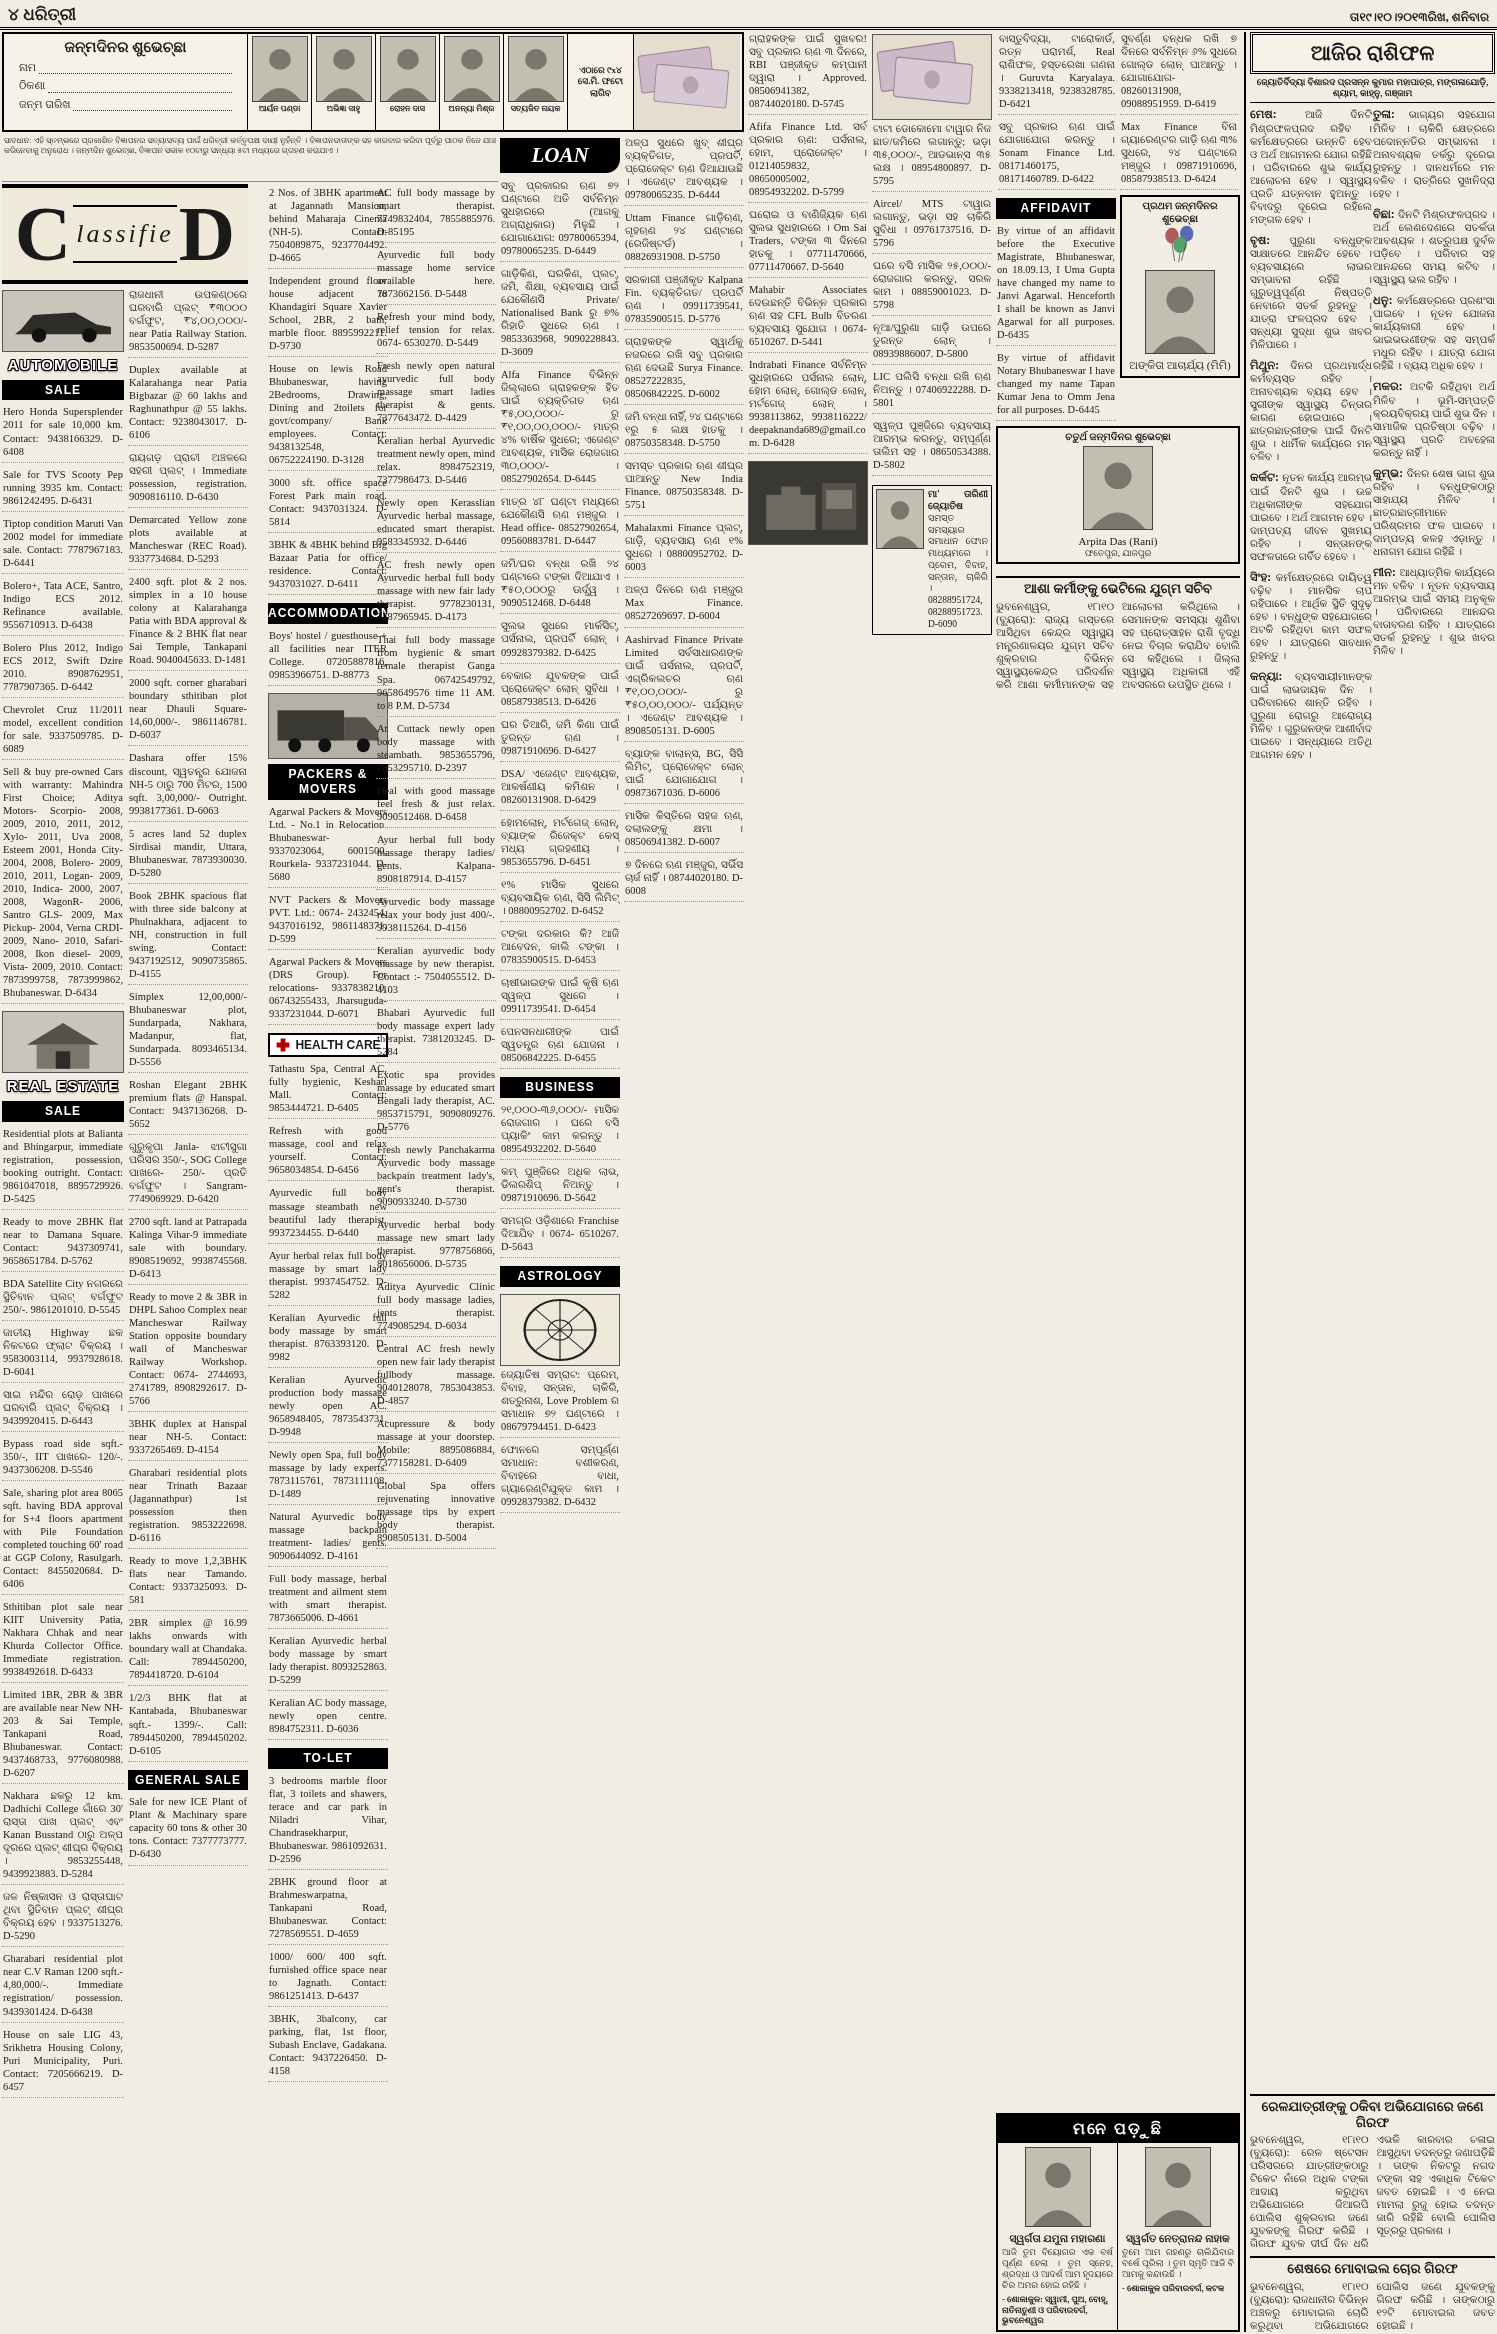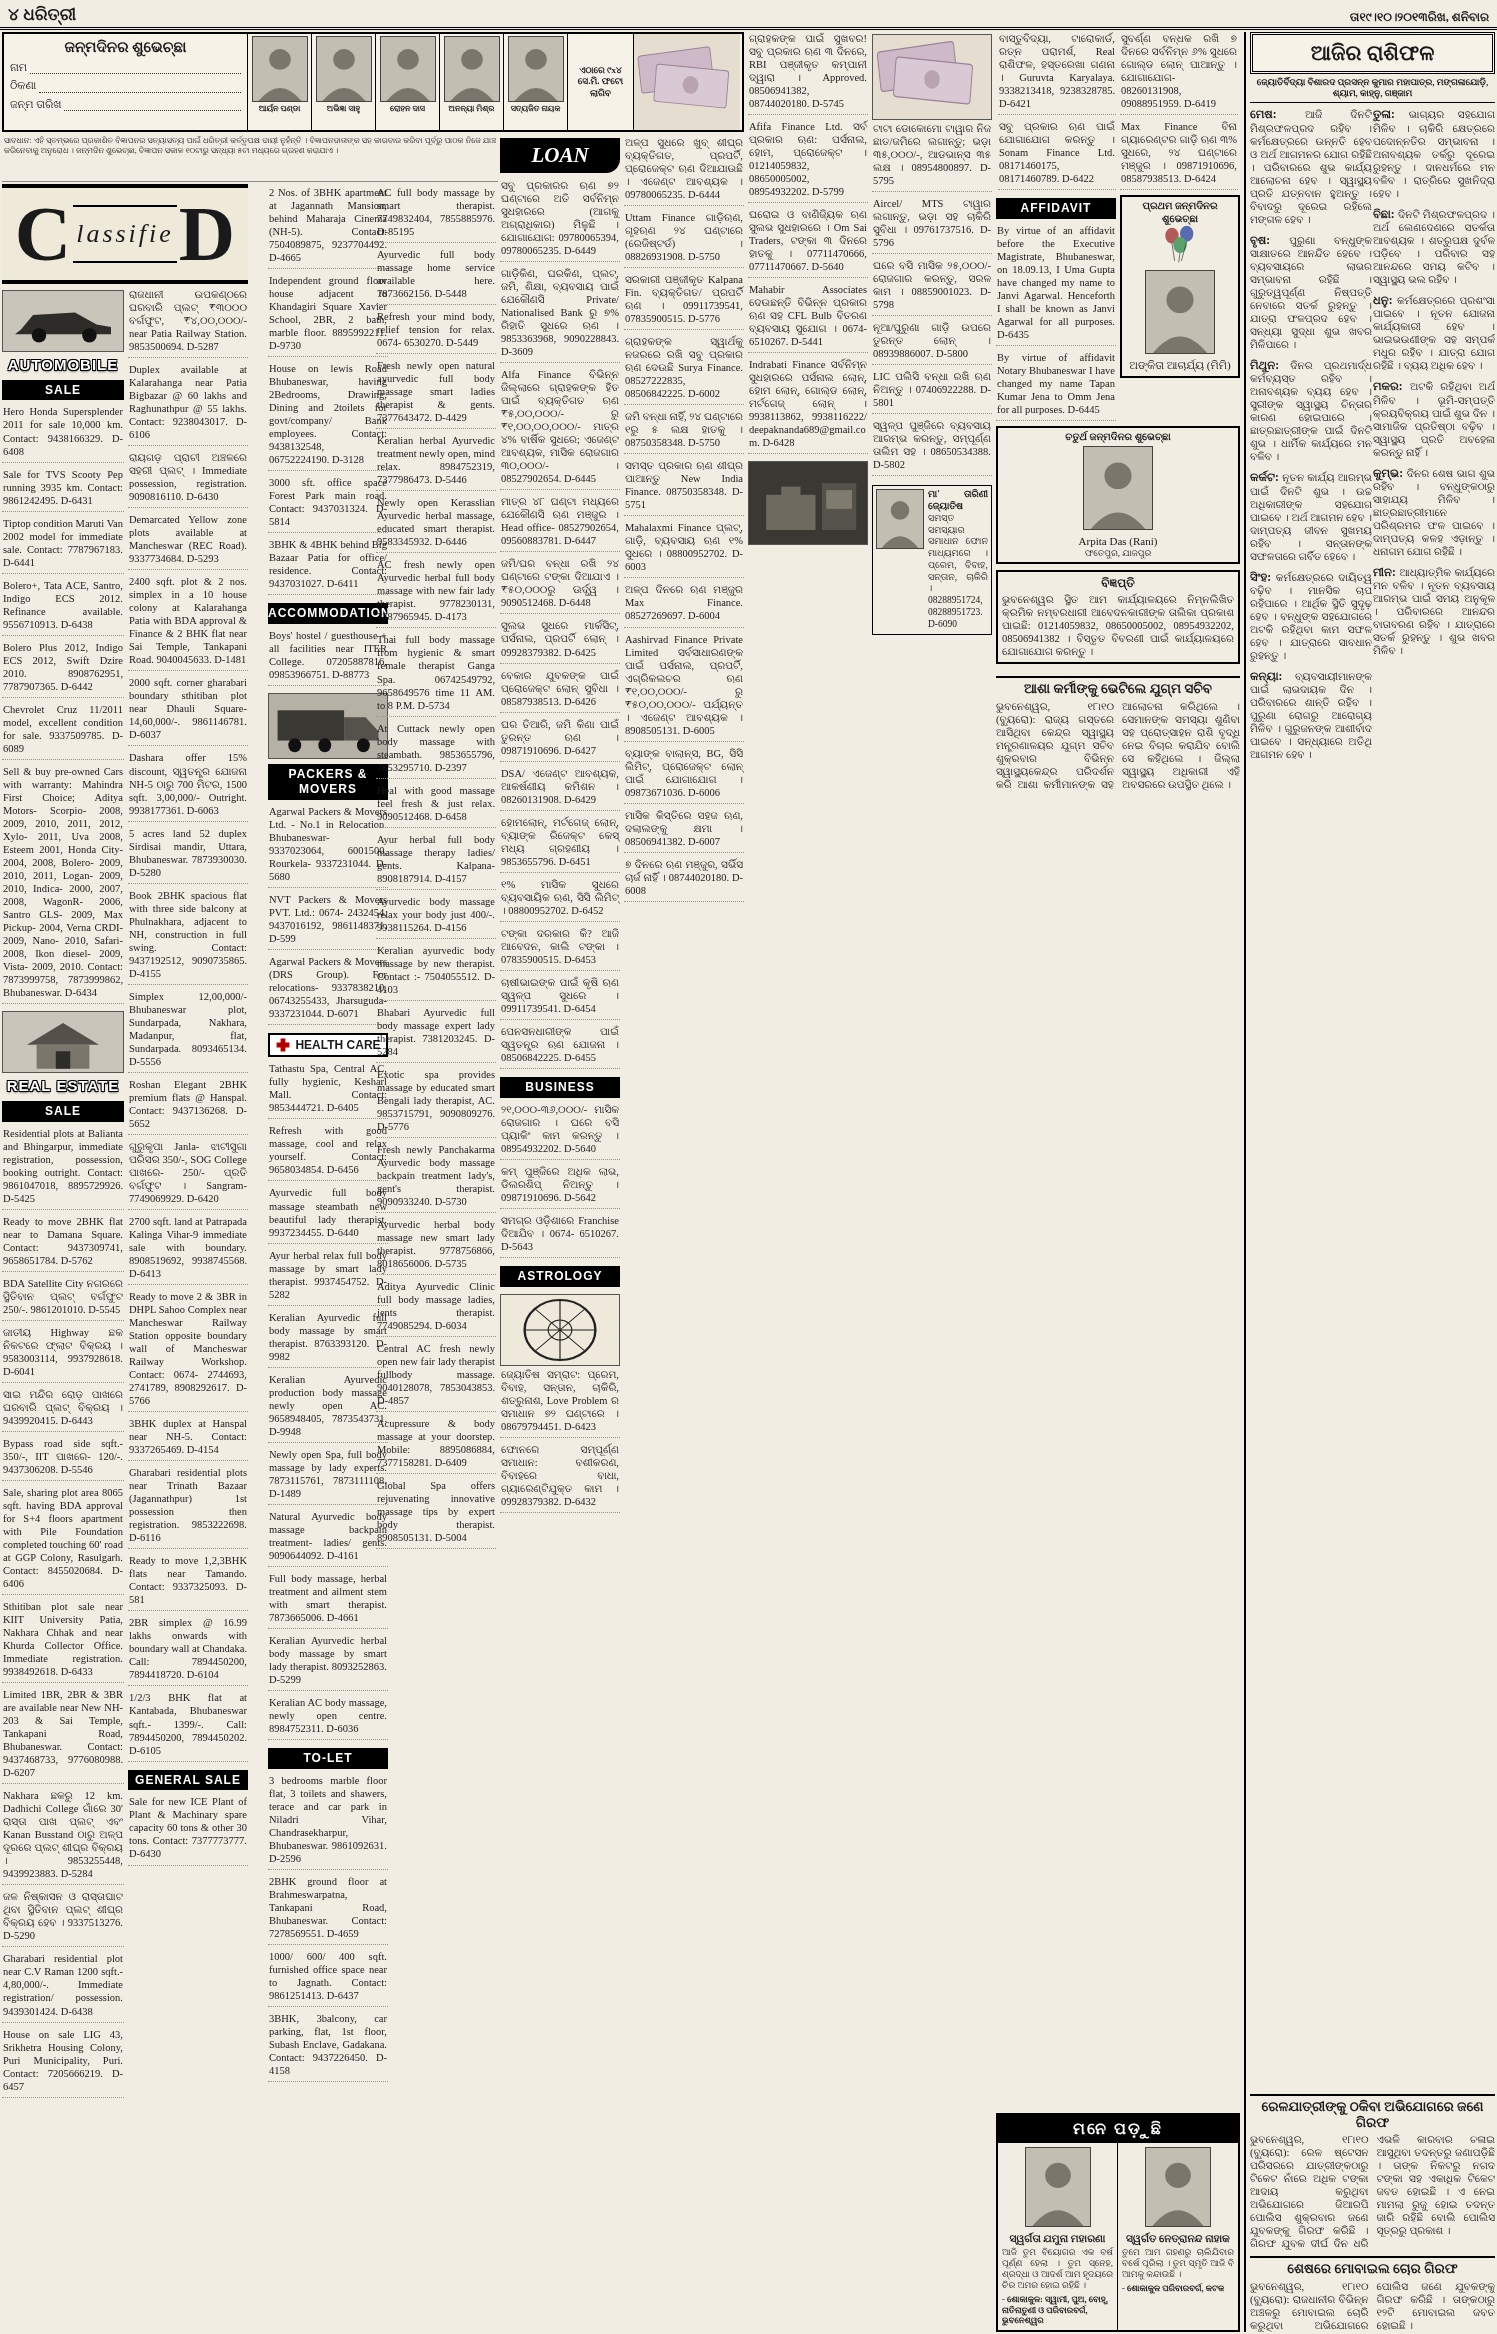--- a/index.html
+++ b/index.html
@@ -14,21 +14,21 @@
 .masthead .dt{font-size:12px;font-weight:bold}
 .ad{margin:0 0 5px 0;padding:0 1px 4px 1px;text-align:justify;border-bottom:1px dotted #9a9587;word-break:break-word}
 .sec{background:#000;color:#fff;text-align:center;font-family:"Liberation Sans",sans-serif;
  font-weight:bold;font-size:12px;letter-spacing:1px;padding:3px 0;margin:3px 0 5px 0}
 .sec-big{text-align:center;font-family:"Liberation Sans",sans-serif;font-weight:bold;font-size:15px;
  letter-spacing:1px;color:#fff;margin:2px 0;
  text-shadow:-1px -1px 0 #000,1px -1px 0 #000,-1px 1px 0 #000,1px 1px 0 #000,0 2px 2px #777}
 .img-ph{border:1px solid #555;margin:2px 0;line-height:0}
 .img-ph svg{width:100%;height:100%}
 .topstrip{display:flex;border:2px solid #000;background:#f6f2e7}
-.bday{width:244px;border-right:1px solid #000;padding:4px 6px;display:flex;flex-direction:column}
+.bday{width:244px;border-right:1px solid #000;padding:4px 15px;display:flex;flex-direction:column}
 .bday-title{font-weight:bold;font-size:15px;text-align:center;margin-bottom:4px}
 .fld{display:flex;font-size:11px;margin-bottom:5px}
 .fld .dots{flex:1;border-bottom:1px dotted #333;margin-left:3px}
 .kids{display:flex}
 .kid{width:64px;border-right:1px solid #000;text-align:center;padding:2px}
 .kid svg{width:56px;height:66px;border:1px solid #444}
 .kid figcaption{font-size:8px;font-weight:bold;line-height:1.1}
 .adspace{width:66px;border-right:1px solid #000;display:flex;align-items:center;justify-content:center;
  text-align:center;font-size:9px;font-weight:bold;padding:2px}
 .money{width:106px;line-height:0}
@@ -486,24 +486,20 @@
   <div class="bday-box">
     <div class="t">ଚତୁର୍ଥ ଜନ୍ମଦିନର ଶୁଭେଚ୍ଛା</div>
     <svg class="pic" viewBox="0 0 60 74" preserveAspectRatio="none">
         <rect width="60" height="74" fill="#c2beb2"></rect>
         <circle cx="30" cy="26" r="12" fill="#7b766b"></circle>
         <path d="M6 74 Q30 44 54 74 Z" fill="#7b766b"></path>
       </svg>
     <div class="nm">Arpita Das (Rani)</div>
     <div class="addr">ଫତେପୁର, ଯାଜପୁର</div>
   </div>
-  <div class="notice-box">
-    <div class="t">ବିଜ୍ଞପ୍ତି</div>
-    <div>ଭୁବନେଶ୍ୱର ସ୍ଥିତ ଆମ କାର୍ଯ୍ୟାଳୟରେ ନିମ୍ନଲିଖିତ କ୍ରମିକ ନମ୍ବରଧାରୀ ଆବେଦନକାରୀଙ୍କ ତାଲିକା ପ୍ରକାଶ ପାଇଛି: 01214059832, 08650005002, 08954932202, 08506941382 । ବିସ୍ତୃତ ବିବରଣୀ ପାଇଁ କାର୍ଯ୍ୟାଳୟରେ ଯୋଗାଯୋଗ କରନ୍ତୁ ।</div>
-  </div>
   <div class="news">
     <h3>ଆଶା କର୍ମୀଙ୍କୁ ଭେଟିଲେ ଯୁଗ୍ମ ସଚିବ</h3>
     <p class="body2">ଭୁବନେଶ୍ୱର, ୧୮ା୧୦ (ବ୍ୟୁରୋ): ରାଜ୍ୟ ଗସ୍ତରେ ଆସିଥିବା କେନ୍ଦ୍ର ସ୍ୱାସ୍ଥ୍ୟ ମନ୍ତ୍ରଣାଳୟର ଯୁଗ୍ମ ସଚିବ ଶୁକ୍ରବାର ବିଭିନ୍ନ ସ୍ୱାସ୍ଥ୍ୟକେନ୍ଦ୍ର ପରିଦର୍ଶନ କରି ଆଶା କର୍ମୀମାନଙ୍କ ସହ ଆଲୋଚନା କରିଥିଲେ । ସେମାନଙ୍କ ସମସ୍ୟା ଶୁଣିବା ସହ ପ୍ରୋତ୍ସାହନ ରାଶି ବୃଦ୍ଧି ନେଇ ବିଚାର କରାଯିବ ବୋଲି ସେ କହିଥିଲେ । ଜିଲ୍ଲା ସ୍ୱାସ୍ଥ୍ୟ ଅଧିକାରୀ ଏହି ଅବସରରେ ଉପସ୍ଥିତ ଥିଲେ ।</p>
   </div>
   <div class="memoriam">
     <div class="mem-title">ମନେ ପଡ଼ୁଛି</div>
     <div class="mem-row">
 
         <div class="mem-entry">
           <svg viewBox="0 0 60 74" preserveAspectRatio="none">

